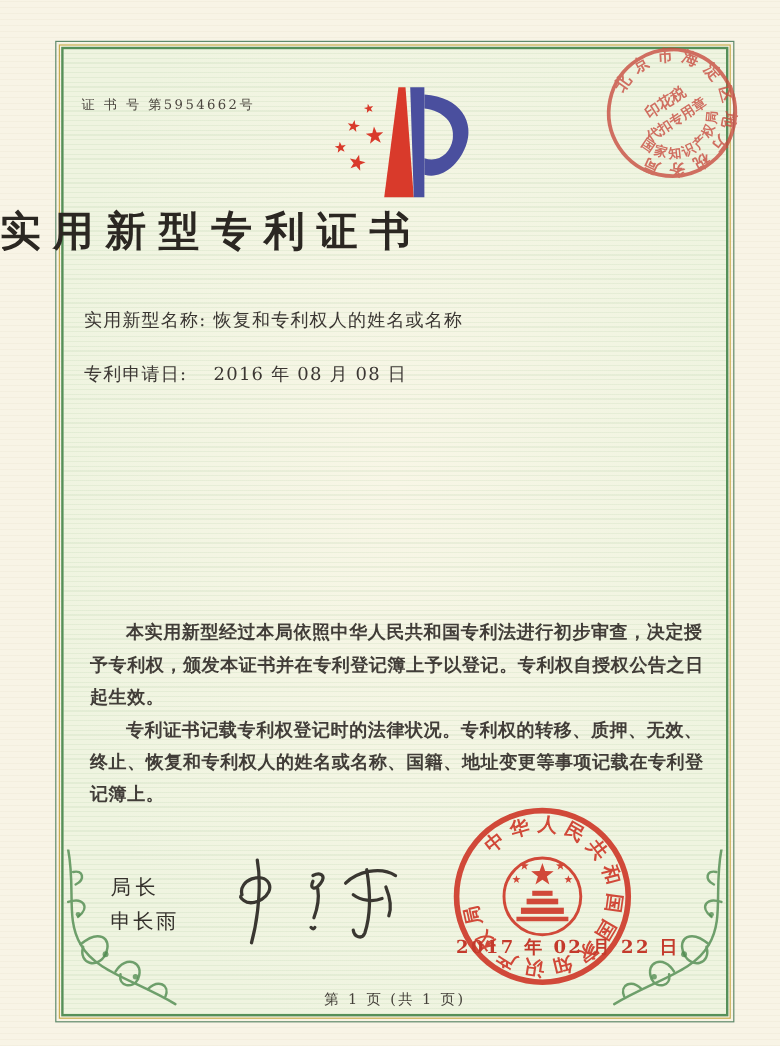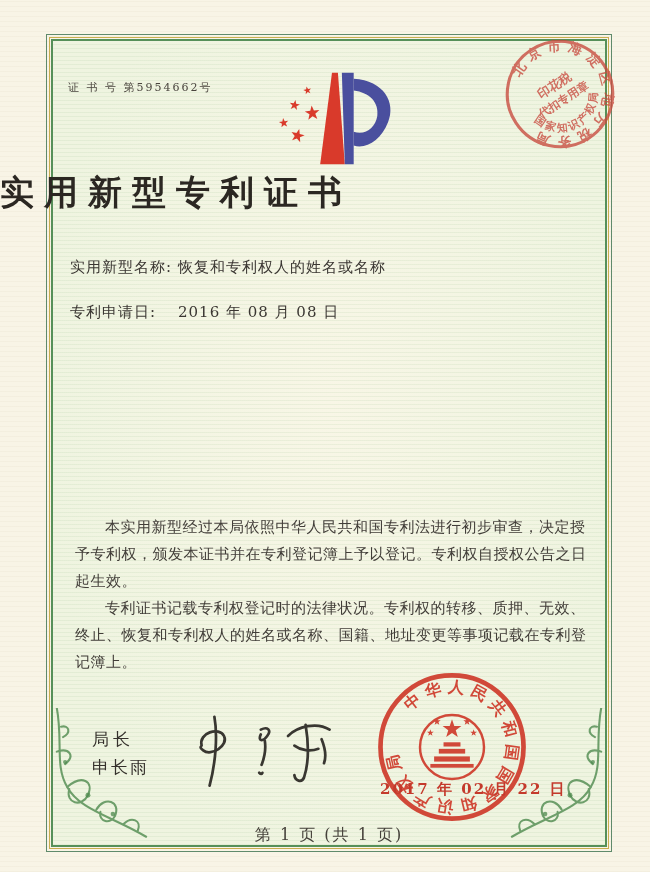--- a/index.html
+++ b/index.html
@@ -34,28 +34,28 @@
     left:0;top:170px;width:598px;text-align:left;
     font-size:34px;font-weight:700;letter-spacing:10px;color:#2b2722;
   }
   
   .fields{left:70px;top:258px;width:520px;}
   .field-row{height:45px;font-size:15px;color:#3a3632;letter-spacing:1px;}
   .field-label{display:inline-block;min-width:104px;}
   .field-value{margin-left:4px;}
   
   .paras{left:75px;top:514px;width:512px;color:#413d38;}
-  .paras p{margin:0;text-indent:2em;font-size:15px;line-height:27px;letter-spacing:0.5px;}
+  .paras p{margin:0;text-indent:2em;font-size:15px;line-height:27px;letter-spacing:0.5px;font-weight:bold;}
   
   .signer-title{left:92px;top:728px;font-size:17px;letter-spacing:4px;color:#35312c;}
   .signer-name{left:92px;top:756px;font-size:17px;letter-spacing:2px;color:#35312c;}
   .signature{left:178px;top:712px;width:180px;height:80px;}
   .seal{left:372px;top:667px;width:160px;height:160px;opacity:0.92;}
   .seal-date{left:380px;top:780px;font-size:15px;color:#c43a2c;letter-spacing:2px;font-weight:600;}
-  .footer{left:46px;top:825px;width:566px;text-align:center;font-size:16px;color:#45413a;letter-spacing:2px;}
+  .footer{left:46px;top:825px;width:566px;text-align:center;font-size:12px;color:#45413a;letter-spacing:2px;}
   
   .tax-stamp{left:498px;top:32px;width:124px;height:124px;transform:rotate(-33deg);opacity:0.78;}
   .flourish{width:105px;height:135px;}
   .flourish-left{left:50px;top:708px;}
   .flourish-right{left:503px;top:708px;transform:scaleX(-1);}
 </style>
 </head>
 <body>
 
 <div class="page">

